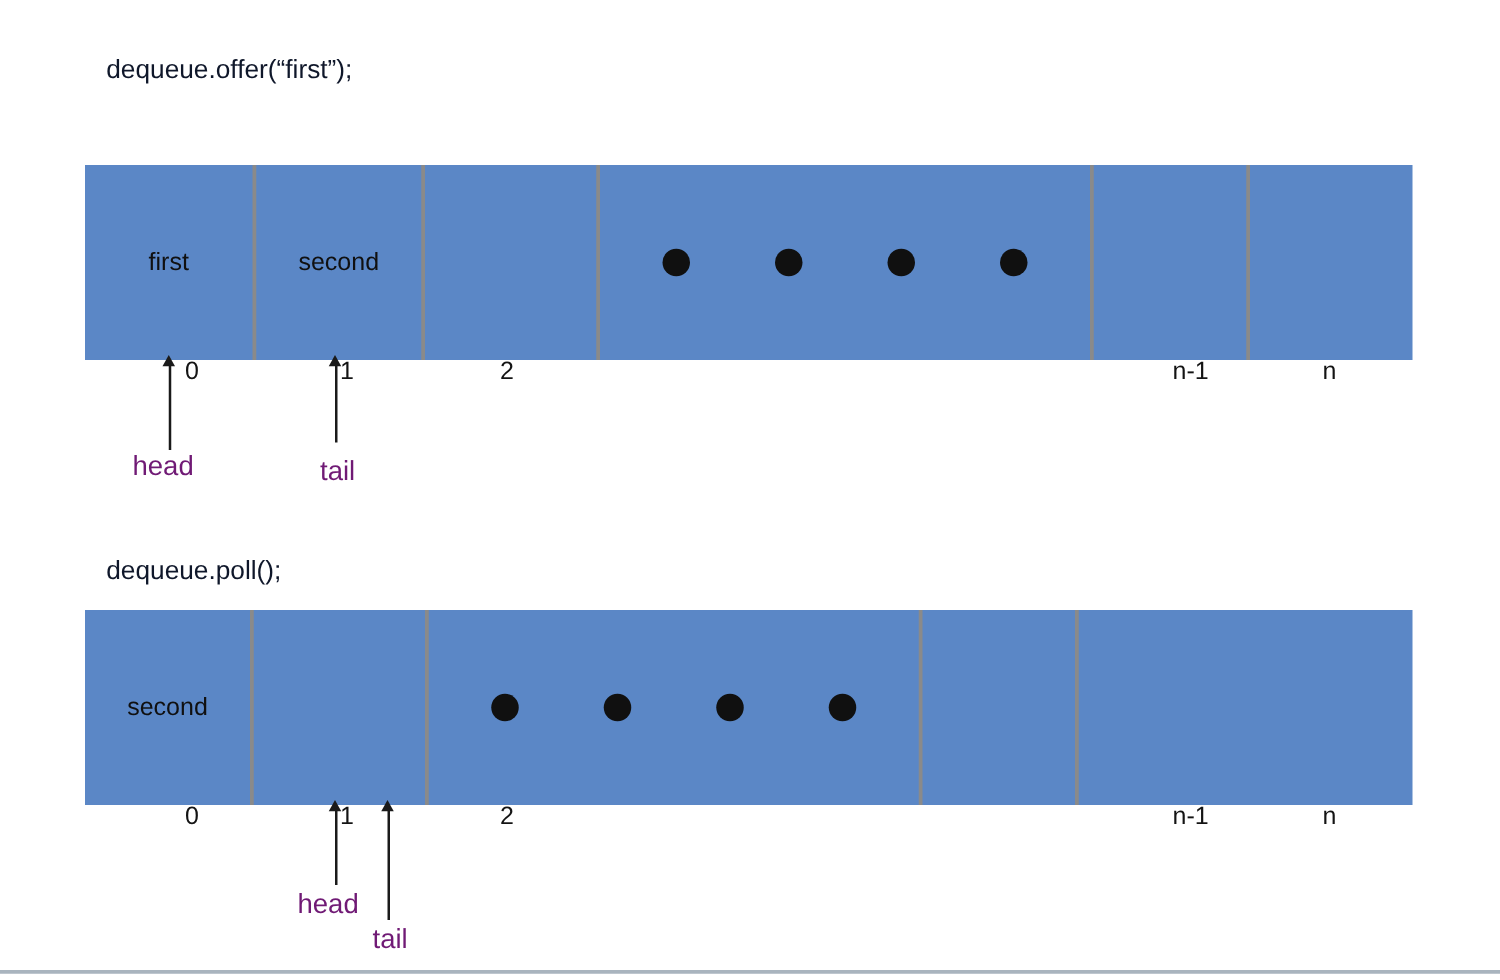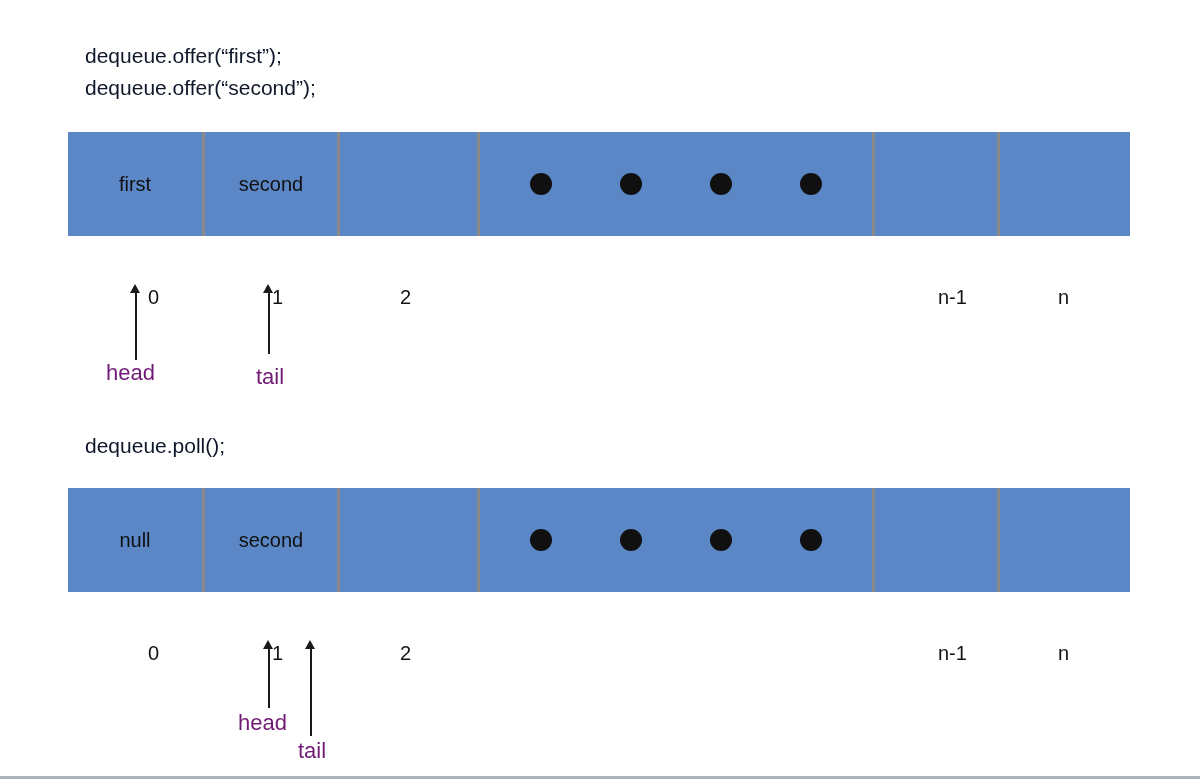--- a/index.html
+++ b/index.html
@@ -7,21 +7,21 @@
   html,body{background:#ffffff}
   body{font-family:"Liberation Sans",sans-serif;color:#1a1a1a}
   .canvas{position:relative;width:1200px;height:784px;background:#fff;overflow:hidden}
 
   .sec{position:absolute;left:0;width:1200px}
   .sec1{top:0;height:420px}
   .sec2{top:420px;height:364px}
 
   .code{position:absolute;left:85px;font-size:21px;color:#0f172a;white-space:pre}
 
-  .array{position:absolute;left:68px;width:1062px;height:104px;display:flex;
+  .array{position:absolute;left:68px;width:1062px;height:156px;display:flex;
          background:var(--cell-fill,#5b87c6)}
   .sec1 .array{top:132px}
   .sec2 .array{top:68px}
 
   .cell{height:100%;display:flex;align-items:center;justify-content:center;
         font-size:20px;color:#101010;border-right:3px solid var(--divider,#8a8a8a)}
   .cell:last-child{border-right:none}
   .w0{width:137px}.w1{width:135px}.w2{width:140px}.w3{width:395px}.w4{width:125px}.w5{width:130px}
 
   .dots{display:flex;gap:68px;align-items:center;justify-content:center;width:100%;height:100%}
@@ -42,21 +42,20 @@
   .footer-line{position:absolute;left:0;top:776px;width:1200px;height:3px;
                background:var(--footer-line,#a9b4be)}
 </style>
 </head>
 <body>
 
 <div class="canvas">
 
   <section class="sec sec1">
     <div class="code" style="top:44px">dequeue.offer(“first”);</div>
-    <div class="code" style="top:76px">dequeue.offer(“second”);</div>
 
     <div class="array">
       <div class="cell w0">
           <span>first</span>
         </div>
       <div class="cell w1">
           <span>second</span>
         </div>
       <div class="cell w2">
           <span></span>
@@ -90,26 +89,23 @@
     <div class="ptr" style="left:106px;top:360px">head</div>
 
     <div class="arrow" style="left:263px;top:284px;height:70px">
       <span class="tip"></span>
       <span class="shaft"></span>
     </div>
     <div class="ptr" style="left:256px;top:364px">tail</div>
   </section>
 
   <section class="sec sec2">
-    <div class="code" style="top:14px">dequeue.poll();</div>
+    <div class="code" style="top:25px">dequeue.poll();</div>
 
     <div class="array">
-      <div class="cell w0">
-          <span>null</span>
-        </div>
       <div class="cell w1">
           <span>second</span>
         </div>
       <div class="cell w2">
           <span></span>
         </div>
       <div class="cell w3">
           <div class="dots">
             <span class="dot"></span>
             <span class="dot"></span>

